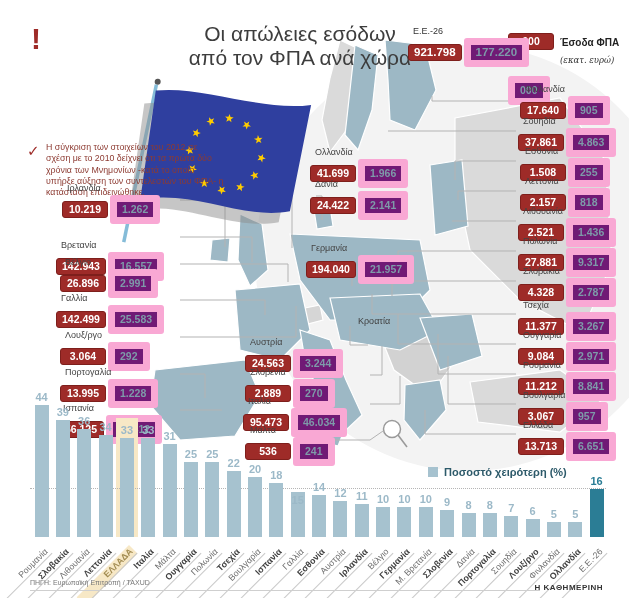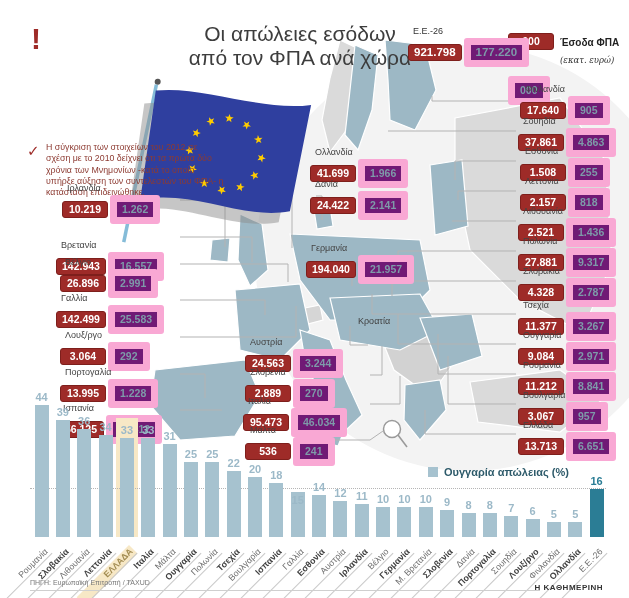--- a/index.html
+++ b/index.html
@@ -200,21 +200,21 @@
       <div class="callout" style="left: 518px; top: 300px;"><div class="cname">Τσεχία</div><span class="rev">11.377</span><span class="gap">3.267</span></div>
       <div class="callout" style="left: 518px; top: 330px;"><div class="cname">Ουγγαρία</div><span class="rev">9.084</span><span class="gap">2.971</span></div>
       <div class="callout" style="left: 518px; top: 360px;"><div class="cname">Ρουμανία</div><span class="rev">11.212</span><span class="gap">8.841</span></div>
       <div class="callout" style="left: 518px; top: 390px;"><div class="cname">Βουλγαρία</div><span class="rev">3.067</span><span class="gap">957</span></div>
       <div class="callout" style="left: 518px; top: 420px;"><div class="cname">Ελλάδα</div><span class="rev">13.713</span><span class="gap">6.651</span></div>
     </div>
 
   <div class="abs hl-band"></div>
   <div class="abs refline"></div>
   <div class="abs chart-legend">
-    <span class="sq"></span><span>Ουγγαρία απώλειας (%)</span>
+    <span class="sq"></span><span>Ποσοστό χειρότερη (%)</span>
   </div>
   <div id="chart">
       <div class="bar" style="left: 34.5px; top: 405px; width: 14px; height: 132px;"></div>
       <div class="bval" style="left: 28.5px; top: 391px;">44</div>
       <div class="xl" style="left: -30.5px; top: 545px;">Ρουμανία</div>
       <div class="bar" style="left: 55.85px; top: 420px; width: 14px; height: 117px;"></div>
       <div class="bval" style="left: 49.85px; top: 406px;">39</div>
       <div class="xl b" style="left: -9.15px; top: 545px;">Σλοβακία</div>
       <div class="bar" style="left: 77.2px; top: 429px; width: 14px; height: 108px;"></div>
       <div class="bval" style="left: 71.2px; top: 415px;">36</div>

